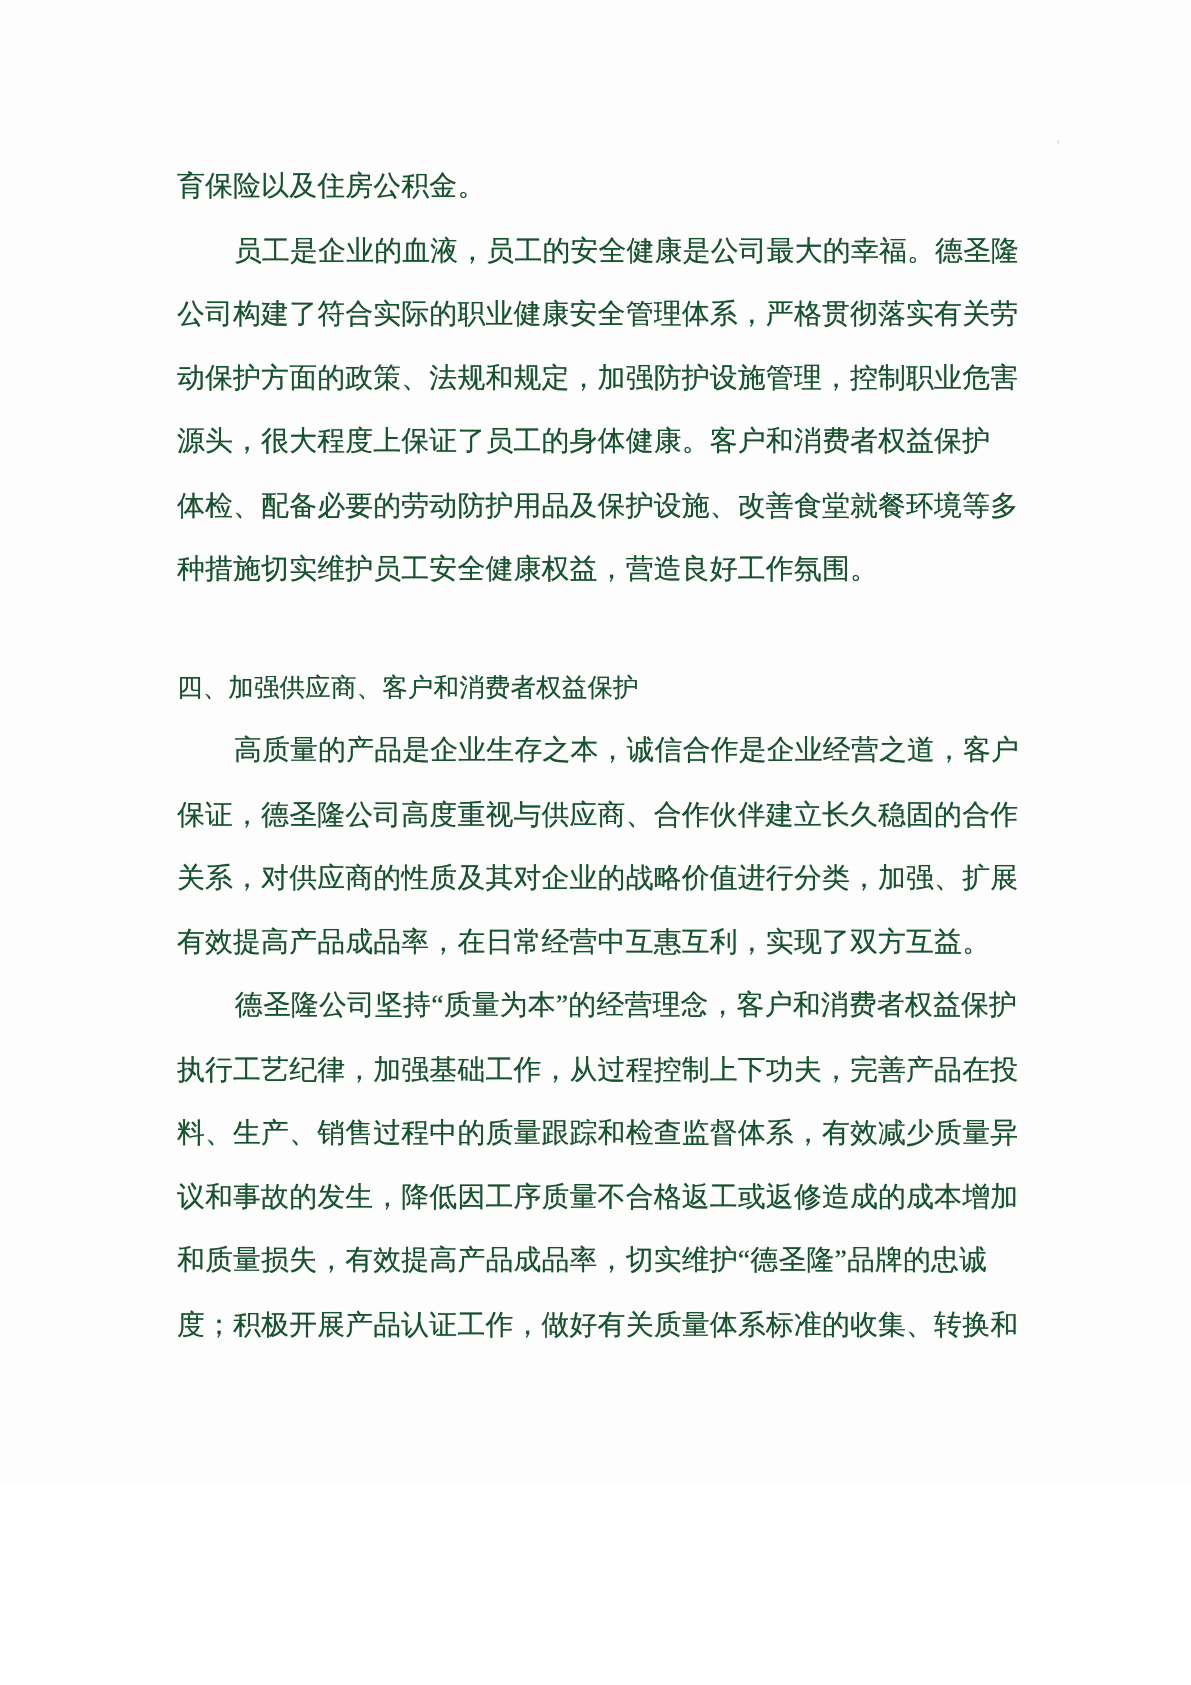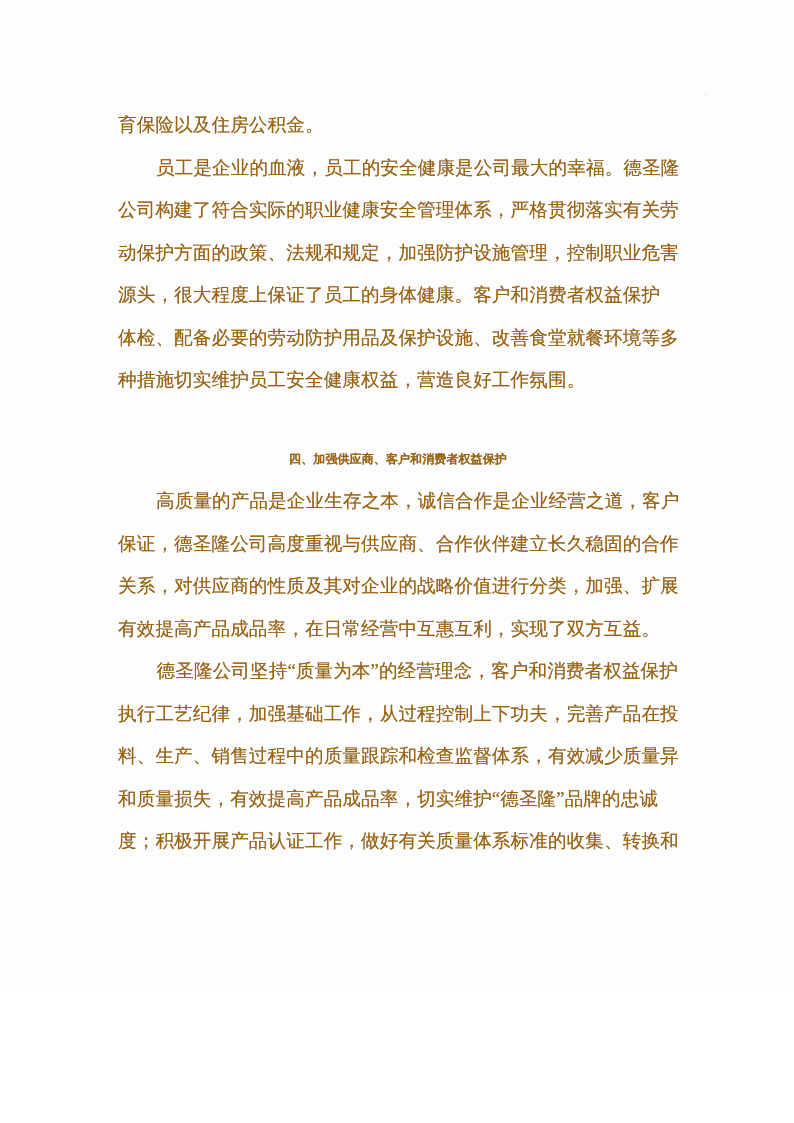--- a/index.html
+++ b/index.html
@@ -7,50 +7,49 @@
     padding: 0;
     background: #ffffff;
   }
   .page {
     position: relative;
     width: 794px;
     height: 989px;
     background: #fdfdfd;
     overflow: hidden;
     font-family: "Liberation Serif", "DejaVu Serif", serif;
-    color: #a16207;
+    color: #14532d;
   }
   .textblock {
     position: absolute;
     left: 118px;
     top: 104px;
     width: 560px;
   }
   .line {
     font-size: 18.6px;
     line-height: 42.5px;
     height: 42.5px;
     white-space: nowrap;
     letter-spacing: 0.1px;
     text-shadow: 0 0 0.5px rgba(63, 65, 70, 0.55);
   }
   .line.indent {
     padding-left: 38px;
     text-align: right;
   }
   .heading {
-    font-size: 12px;
+    font-size: 17px;
     line-height: 42.5px;
     height: 42.5px;
     margin-top: 36px;
     white-space: nowrap;
     letter-spacing: 0.1px;
-    font-weight: bold;
+    font-weight: normal;
     text-shadow: 0 0 0.5px rgba(63, 65, 70, 0.55);
-    text-align: center;
   }
   
   .scan-line-v {
     position: absolute;
     left: 592px;
     top: 996px;
     width: 1px;
     height: 114px;
     background: #eef1f3;
   }
@@ -108,20 +107,21 @@
       <div class="line indent">高质量的产品是企业生存之本，诚信合作是企业经营之道，客户</div>
       <div class="line">保证，德圣隆公司高度重视与供应商、合作伙伴建立长久稳固的合作</div>
       <div class="line">关系，对供应商的性质及其对企业的战略价值进行分类，加强、扩展</div>
       <div class="line">有效提高产品成品率，在日常经营中互惠互利，实现了双方互益。</div>
     </div>
 
     <div class="paragraph">
       <div class="line indent">德圣隆公司坚持“质量为本”的经营理念，客户和消费者权益保护</div>
       <div class="line">执行工艺纪律，加强基础工作，从过程控制上下功夫，完善产品在投</div>
       <div class="line">料、生产、销售过程中的质量跟踪和检查监督体系，有效减少质量异</div>
+      <div class="line">议和事故的发生，降低因工序质量不合格返工或返修造成的成本增加</div>
       <div class="line">和质量损失，有效提高产品成品率，切实维护“德圣隆”品牌的忠诚</div>
       <div class="line">度；积极开展产品认证工作，做好有关质量体系标准的收集、转换和</div>
     </div>
 
   </div>
 
   <div class="scan-line-v"></div>
   <div class="scan-line-h"></div>
   <div class="bottom-strip"></div>
   <div class="speck s1"></div>

